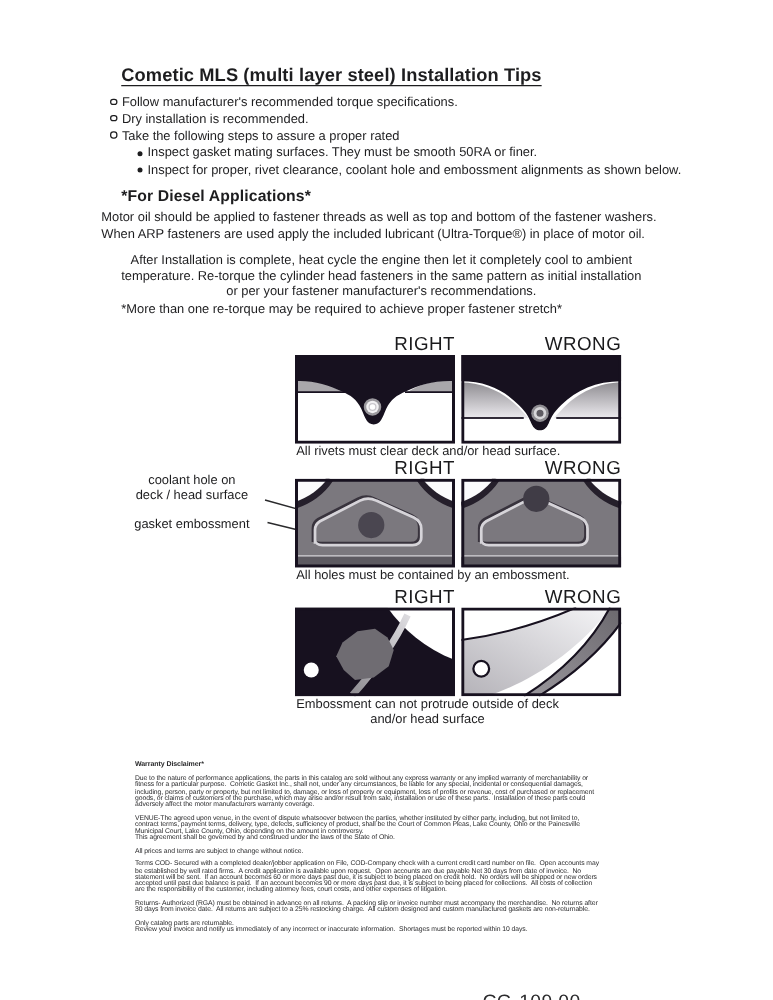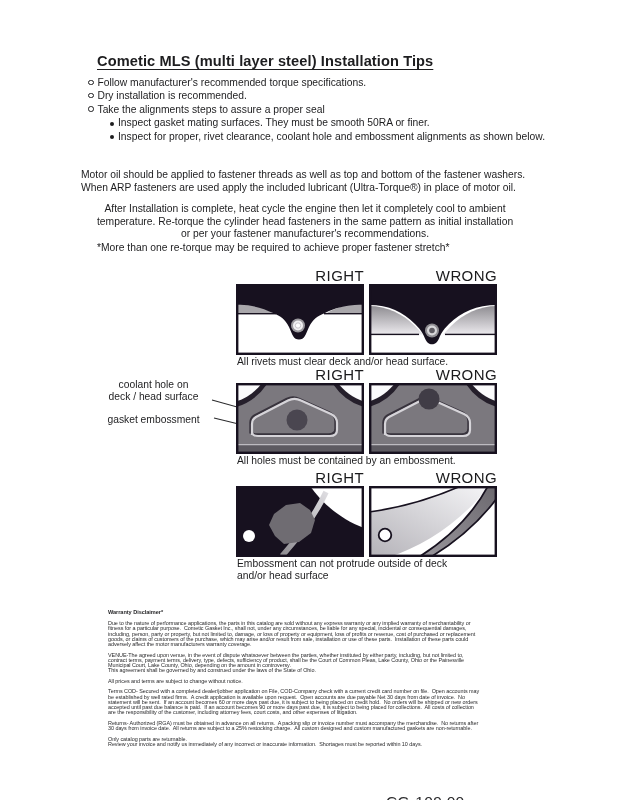--- a/index.html
+++ b/index.html
@@ -43,25 +43,26 @@
 </head>
 <body>
 
 <div class="page">
 
   <div class="abs title">Cometic MLS (multi layer steel) Installation Tips</div>
 
   <div class="abs bullets">
     <div class="b-row b1">Follow manufacturer's recommended torque specifications.</div>
     <div class="b-row b1">Dry installation is recommended.</div>
-    <div class="b-row b1">Take the alignments steps to assure a proper seal</div>
+    <div class="b-row b1">Take the following steps to assure a proper rated</div>
     <div class="b-row b2">Inspect gasket mating surfaces.  They must be smooth 50RA or finer.</div>
     <div class="b-row b2">Inspect for proper, rivet clearance, coolant hole and embossment alignments as shown below.</div>
   </div>
 
+  <div class="abs h2">*For Diesel Applications*</div>
   <div class="abs para p1">Motor oil should be applied to fastener threads as well as top and bottom of the fastener washers.
 When ARP fasteners are used apply the included lubricant (Ultra-Torque®) in place of motor oil.</div>
   <div class="abs para p2">After Installation is complete, heat cycle the engine then let it completely cool to ambient
 temperature. Re-torque the cylinder head fasteners in the same pattern as initial installation
 or per your fastener manufacturer's recommendations.</div>
   <div class="abs note">*More than one re-torque may be required to achieve proper fastener stretch*</div>
 
   <div class="abs dg-label" style="left:236px;top:229px;">RIGHT</div>
   <div class="abs dg-label" style="left:369px;top:229px;">WRONG</div>
 
@@ -192,21 +193,21 @@
       <path d="M0,26 C30,22 62,13 92,0 H120 C92,36 55,60 20,71 H0 Z" fill="url(#gF)"></path>
       <path d="M0,26 C30,22 62,13 92,0" fill="none" stroke="#17111f" stroke-width="1.6"></path>
       <path d="M50,71 C80,52 104,28 119,0 H128 V12 C106,42 80,60 62,71 Z" fill="url(#gF2)"></path>
       <path d="M50,71 C80,52 104,28 119,0" fill="none" stroke="#17111f" stroke-width="1.7"></path>
       <path d="M128,12 C106,42 80,60 62,71" fill="none" stroke="#17111f" stroke-width="1.7"></path>
       <circle cx="16" cy="49" r="6.3" fill="#ffffff" stroke="#17111f" stroke-width="1.8"></circle>
       <rect x="1.2" y="1.2" width="125.6" height="68.6" fill="none" stroke="#17111f" stroke-width="2.4"></rect>
     </svg>
   </div>
 
-  <div class="abs caption" style="left:237px;top:520px;">Embossment can not protrude outside of deck
+  <div class="abs caption" style="left:237px;top:520px;text-align:center;">Embossment can not protrude outside of deck
 and/or head surface</div>
 
   <div class="abs legal">
     <h3>Warranty Disclaimer*</h3>
     <p>Due to the nature of performance applications, the parts in this catalog are sold without any express warranty or any implied warranty of merchantability or
 fitness for a particular purpose.  Cometic Gasket Inc., shall not, under any circumstances, be liable for any special, incidental or consequential damages,
 including, person, party or property, but not limited to, damage, or loss of property or equipment, loss of profits or revenue, cost of purchased or replacement
 goods, or claims of customers of the purchase, which may arise and/or result from sale, installation or use of these parts.  Installation of these parts could
 adversely affect the motor manufacturers warranty coverage.</p>
     <p>VENUE-The agreed upon venue, in the event of dispute whatsoever between the parties, whether instituted by either party, including, but not limited to,

